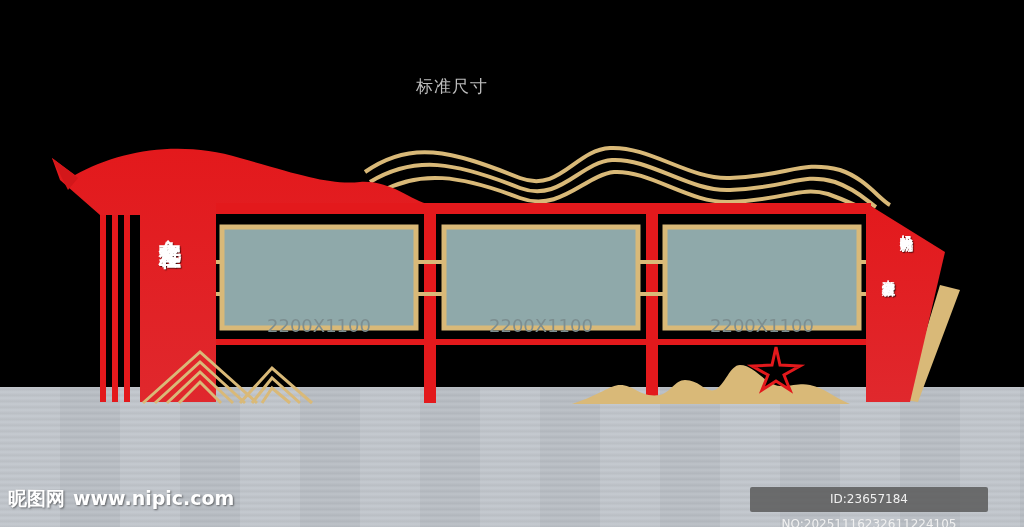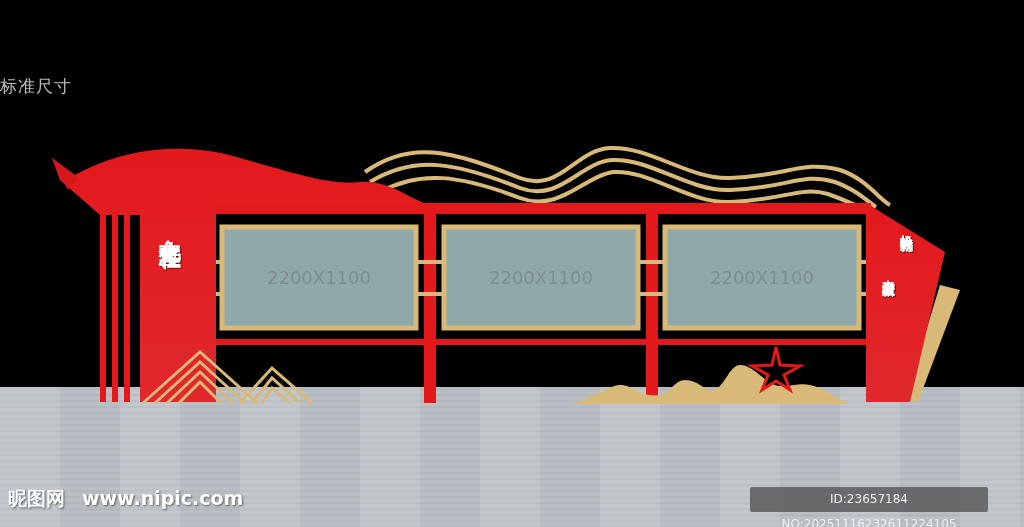--- a/index.html
+++ b/index.html
@@ -1,32 +1,32 @@
 <!DOCTYPE html>
 <html><head>
 <meta charset="utf-8">
 <style>
   html, body { margin:0; padding:0; }
   body { width:1024px; height:527px; overflow:hidden; background:#000; position:relative; font-family:"Liberation Sans", sans-serif; }
   .floor { position:absolute; left:0; top:387px; width:1024px; height:140px;
     background: repeating-linear-gradient(0deg, #b9bec4 0px, #c3c8ce 3px, #b6bbc1 6px), #bdc2c8; }
   .floor::after { content:""; position:absolute; inset:0;
     background: repeating-linear-gradient(90deg, rgba(255,255,255,0.04) 0 60px, rgba(0,0,0,0.03) 60px 120px); }
-  .title { position:absolute; left:0; width:904px; top:75px; text-align:left; color:#bdbdbd; font-size:17px; letter-spacing:1px;
+  .title { position:absolute; left:0; width:904px; top:75px; text-align:center; color:#bdbdbd; font-size:17px; letter-spacing:1px;
     font-family:"DejaVu Sans", sans-serif; }
   svg.scene { position:absolute; left:0; top:0; }
   .vtext { position:absolute; color:#fff; font-weight:bold; writing-mode:vertical-rl; text-orientation:upright;
     font-family:"DejaVu Sans", sans-serif; text-shadow:1px 1px 1px rgba(0,0,0,0.5); }
   .vt-left { left:155px; top:221px; font-size:22px; letter-spacing:2px; line-height:30px; }
   .vt-right1 { left:898px; top:225px; font-size:13px; letter-spacing:1px; line-height:16px; }
   .vt-right2 { left:880px; top:270px; font-size:13px; letter-spacing:1px; line-height:16px; }
-  .panel-label { position:absolute; color:#7d8e90; font-size:18px; text-align:center; width:180px; font-family:"DejaVu Sans", sans-serif; }
+  .panel-label { position:absolute; color:#7d8e90; font-size:18px; text-align:center; width:180px; font-family:"DejaVu Sans", sans-serif;margin-top:48px; }
   .wm-left { position:absolute; left:8px; top:486px; color:#fff; font-size:19px; font-weight:bold;
     text-shadow:1px 1px 2px rgba(0,0,0,0.5); font-family:"DejaVu Sans", sans-serif; }
-  .wm-left .url { font-weight:bold; margin-left:17px; }
+  .wm-left .url { font-weight:bold; margin-left:8px; }
   .wm-right { position:absolute; left:750px; top:487px; width:238px; height:25px; background:rgba(90,90,90,0.85);
     border-radius:2px; color:#f0f0f0; font-size:12px; line-height:25px; text-align:center; font-family:"DejaVu Sans", sans-serif; }
 </style>
 </head>
 <body>
 
 <div class="floor"></div>
 
 <div class="title">标准尺寸</div>
 

